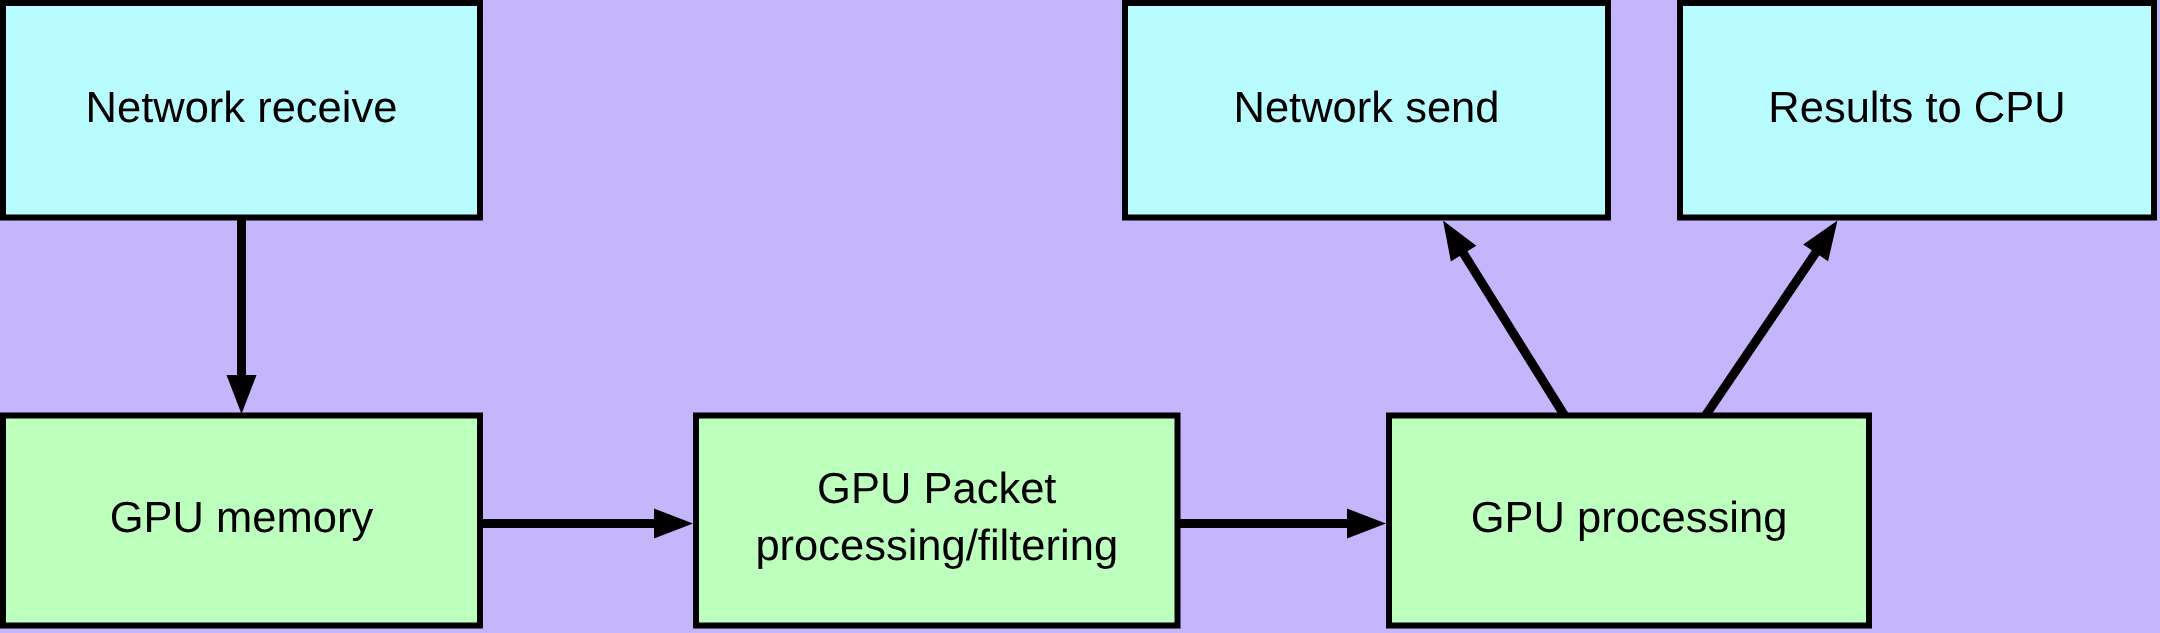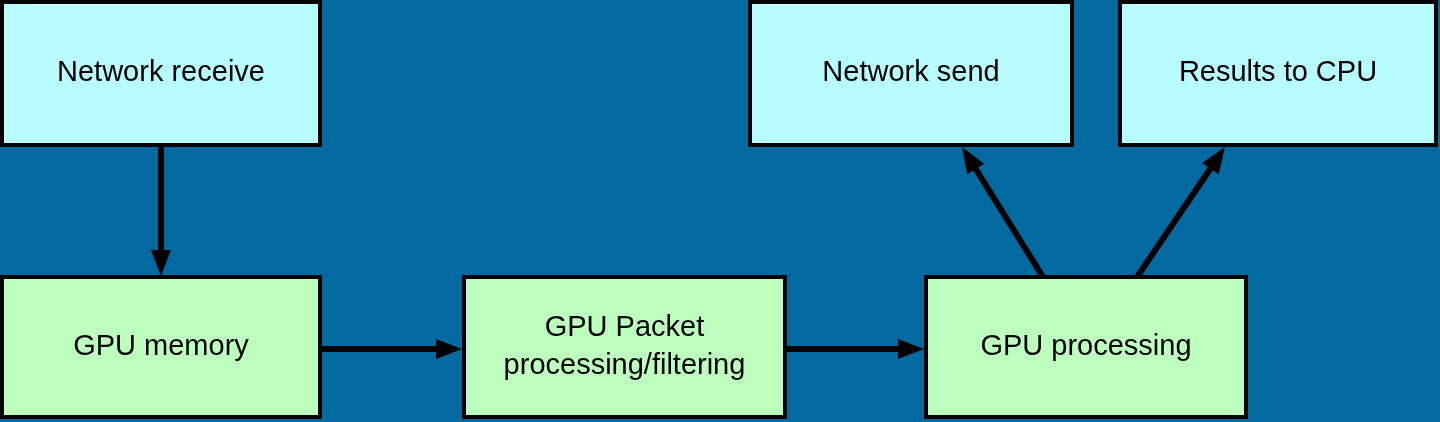--- a/index.html
+++ b/index.html
@@ -11,21 +11,21 @@
   body {
     width: 1440px;
     height: 422px;
     font-family: "Liberation Sans", sans-serif;
     overflow: hidden;
   }
   #diagram-root {
     position: relative;
     width: 1440px;
     height: 422px;
-    background: #0369a1;
+    background: #c4b5fd;
   }
   svg.diagram-canvas {
     display: block;
     width: 1440px;
     height: 422px;
   }
   .node-box {
     stroke: #000000;
     stroke-width: 4;
   }

